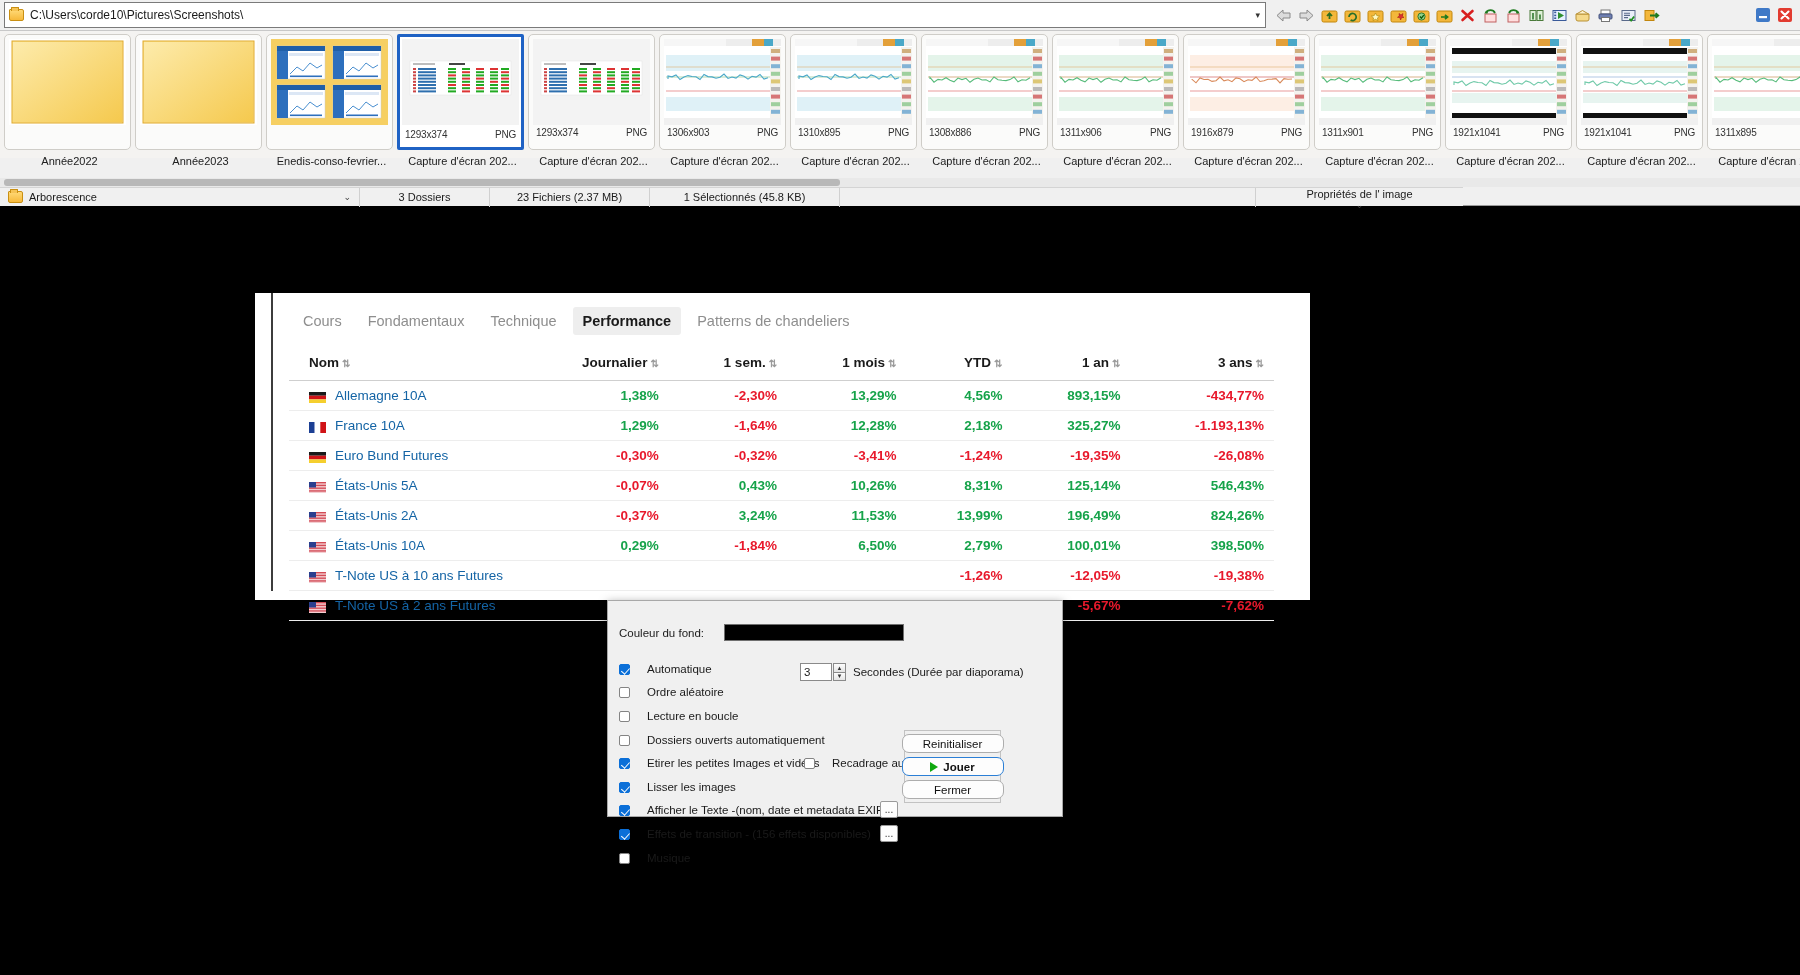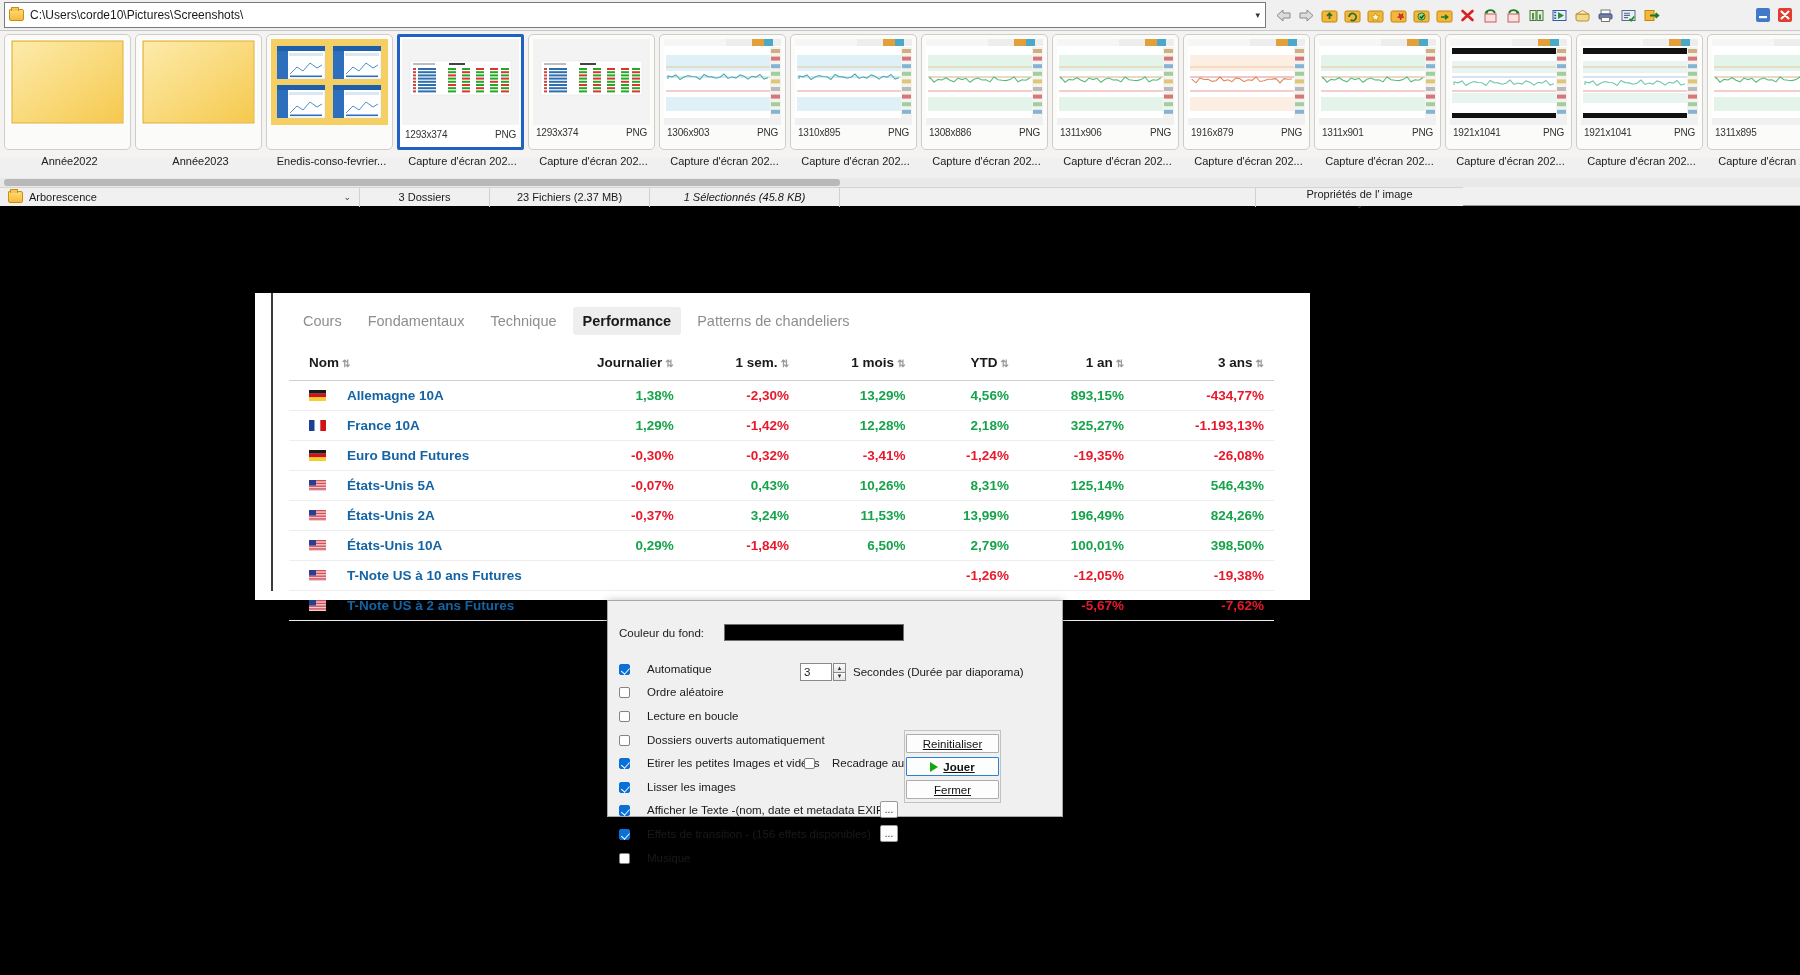--- a/index.html
+++ b/index.html
@@ -150,21 +150,21 @@
   }
   .sb-cell {
     height: 19px; display: flex; align-items: center;
     border-right: 1px solid #d0d0d0;
     padding: 0 8px;
   }
   .sb-tree { width: 360px; justify-content: space-between; }
   .sb-tree .sb-left { display: flex; align-items: center; gap: 6px; }
   .sb-num { width: 130px; justify-content: center; }
   .sb-num2 { width: 160px; justify-content: center; }
-  .sb-num3 { width: 190px; justify-content: center; font-style: italic; }
+  .sb-num3 { width: 190px; justify-content: center; }
   .sb-spacer { flex: 1; border-right: none; }
   .sb-props { width: 208px; justify-content: space-between; border-left: 1px solid #d0d0d0; border-right: none; flex-direction: column; }
   .chev { font-size: 9px; color: #444; }
 
   
   #webpanel {
     position: absolute; left: 255px; top: 293px;
     width: 1055px; height: 307px;
     background: #ffffff;
   }
@@ -206,21 +206,21 @@
     padding: 7px 10px;
     text-align: right;
     border-bottom: 1px solid #ededed;
     font-weight: bold;
     white-space: nowrap;
   }
   table.perf td.name-cell {
     text-align: left; padding-left: 20px;
     font-weight: normal;
   }
-  .name-inner { display: flex; align-items: center; gap: 21px; font-weight: bold; }
+  .name-inner { display: flex; align-items: flex-end; gap: 9px; }
   .tick { color: #1464a5; font-size: 13.5px; }
   .pos { color: #16a34a; }
   .neg { color: #e8192c; }
 
   
   .flag { width: 17px; height: 11px; display: block; flex: 0 0 auto; }
 
   
   #dialog {
     position: absolute; left: 607px; top: 600px;
@@ -281,25 +281,25 @@
     font-size: 10px; color: #333; line-height: 1;
   }
   .btn-group {
     position: absolute; left: 296px; top: 129px;
     width: 97px; height: 73px;
     border: 1px solid #c2c2c2; background: #f0f0f0;
     padding: 3px;
     display: flex; flex-direction: column; gap: 4px; align-items: center;
   }
   .dbtn {
-    width: 93px; height: 20px;
-    border: 1px solid #adadad; border-radius: 1px;
+    width: 102px; height: 20px;
+    border: 1px solid #adadad; border-radius: 7px;
     background: #fdfdfd;
     display: flex; align-items: center; justify-content: center;
-    font-size: 11.5px; color: #111; gap: 5px; text-decoration: underline;
+    font-size: 11.5px; color: #111; gap: 5px;
   }
   .dbtn.primary { border: 1.5px solid #2b7fd6; font-weight: bold; }
   .play-tri {
     width: 0; height: 0;
     border-left: 8px solid #0fa80f;
     border-top: 5px solid transparent;
     border-bottom: 5px solid transparent;
   }
 </style>
 </head>
@@ -1044,21 +1044,21 @@
                   <svg class="flag" viewBox="0 0 17 11">
                     <rect width="5.7" height="11" fill="#1c3f94"></rect>
                     <rect x="5.7" width="5.6" height="11" fill="#ffffff"></rect>
                     <rect x="11.3" width="5.7" height="11" fill="#d01317"></rect>
                   </svg>
                 </span>
                 <a class="tick">France 10A</a>
               </span>
             </td>
             <td class="pos">1,29%</td>
-            <td class="neg">-1,42%</td>
+            <td class="neg">-1,64%</td>
             <td class="pos">12,28%</td>
             <td class="pos">2,18%</td>
             <td class="pos">325,27%</td>
             <td class="neg">-1.193,13%</td>
           </tr>
           <tr>
             <td class="name-cell">
               <span class="name-inner">
                 <span>
                   <svg class="flag" viewBox="0 0 17 11">

